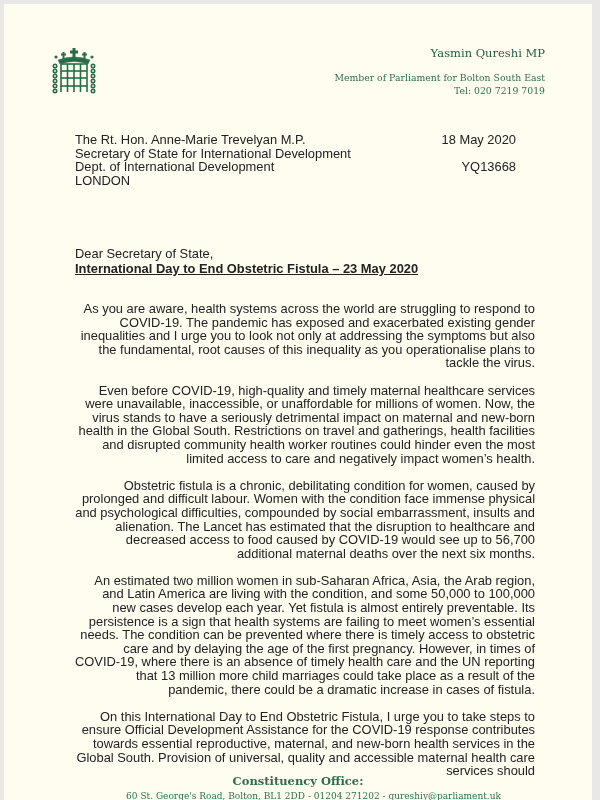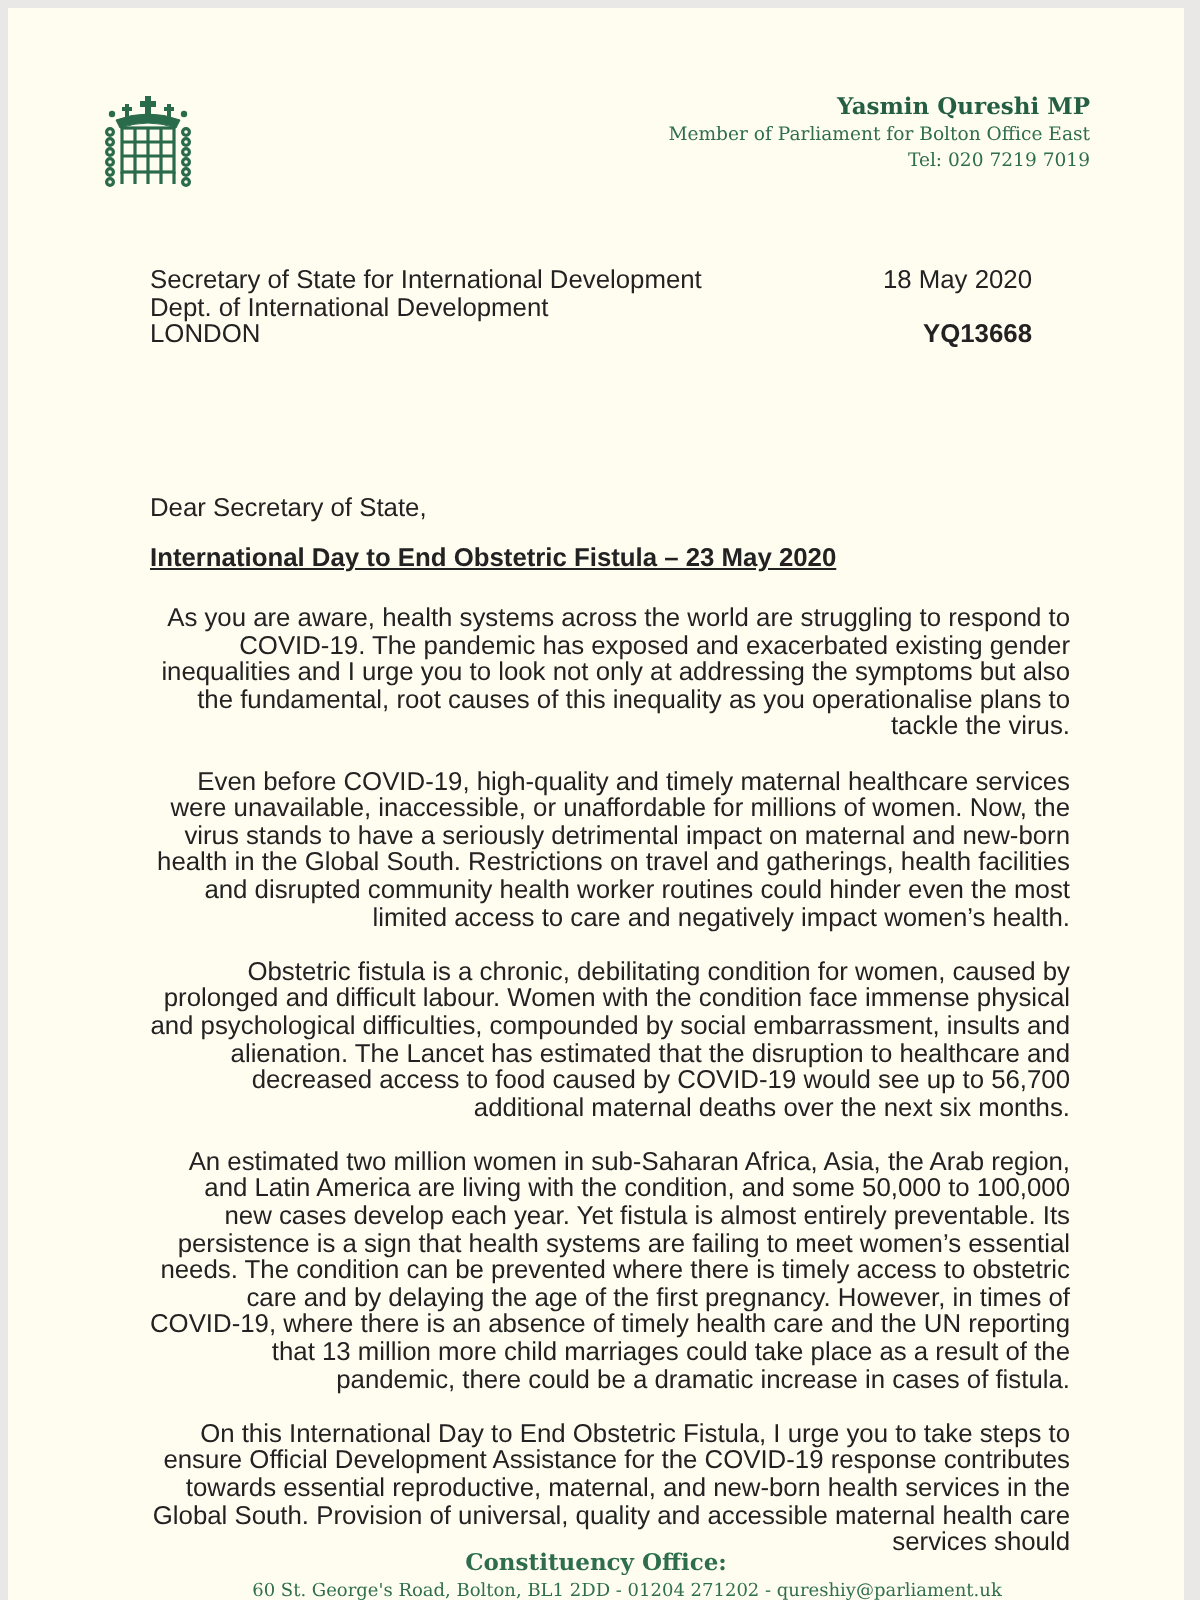--- a/index.html
+++ b/index.html
@@ -1,25 +1,25 @@
 <!DOCTYPE html>
 <html><head>
 <meta charset="utf-8">
 <style>
   html, body { margin:0; padding:0; }
   body { width:600px; height:800px; background:#e9e8e6; overflow:hidden; position:relative; font-family:"Liberation Sans", sans-serif; }
   .paper { position:absolute; left:4px; top:4px; width:588px; height:800px; background:#fffcf0; }
   .logo { position:absolute; left:46px; top:42px; width:48px; height:52px; }
   .letterhead { position:absolute; right:47px; top:42px; text-align:right; font-family:"DejaVu Serif", serif; color:#2e6e4f; font-size:9.3px; line-height:13.2px; }
-  .letterhead .name { font-weight:bold; font-size:11.5px; color:#245f43; line-height:14px; margin-bottom:1px; }
+  .letterhead .name { font-weight:normal; font-size:11.5px; color:#245f43; line-height:14px; margin-bottom:11px; }
   .text { color:#222; font-size:12.9px; }
   .addr { position:absolute; left:71px; top:129px; line-height:13.6px; }
   .meta { position:absolute; right:76px; text-align:right; line-height:13.6px; }
   .salutation { position:absolute; left:71px; top:242px; }
-  .title { position:absolute; left:71px; top:267px; font-weight:bold; text-decoration:underline; }
+  .title { position:absolute; left:71px; top:257px; font-weight:bold; text-decoration:underline; }
   .body { position:absolute; left:71px; top:298px; width:460px; line-height:13.6px; }
   .body p { margin:0 0 13.6px 0;text-align:right; }
   .footer { position:absolute; left:0; width:588px; top:770px; text-align:center; font-family:"DejaVu Serif", serif; color:#2e6e4f; }
   .footer .h { font-weight:bold; font-size:11.5px; }
   .footer .a { font-size:9px; margin-top:3px;padding-left:31px; }
 </style>
 </head>
 <body>
 
 <div class="paper">
@@ -60,32 +60,33 @@
           <circle cx="43" cy="30" r="1.7"></circle>
           <circle cx="43" cy="35" r="1.7"></circle>
           <circle cx="43" cy="40" r="1.7"></circle>
           <circle cx="43" cy="45" r="1.7"></circle>
       </g>
     </svg>
   </div>
 
   <div class="letterhead">
     <div class="name">Yasmin Qureshi MP</div>
-    <div>Member of Parliament for Bolton Office East</div>
+    <div>Member of Parliament for Bolton South East</div>
     <div>Tel: 020 7219 7019</div>
   </div>
 
   <div class="addr text">
+    <div>The Rt. Hon. Anne-Marie Trevelyan M.P.</div>
     <div>Secretary of State for International Development</div>
     <div>Dept. of International Development</div>
     <div>LONDON</div>
   </div>
 
   <div class="meta text" style="top:129px;margin-left:33px;">18 May 2020</div>
-  <div class="meta text" style="top:156px;font-weight:bold;">YQ13668</div>
+  <div class="meta text" style="top:156px;">YQ13668</div>
 
   <div class="salutation text">Dear Secretary of State,</div>
 
   <div class="title text">International Day to End Obstetric Fistula – 23 May 2020</div>
 
   <div class="body text">
     <p>As you are aware, health systems across the world are struggling to respond to COVID-19.  The pandemic has exposed and exacerbated existing gender inequalities and I urge you to look not only at addressing the symptoms but also the fundamental, root causes of this inequality as you operationalise plans to tackle the virus.</p>
     <p>Even before COVID-19, high-quality and timely maternal healthcare services were unavailable, inaccessible, or unaffordable for millions of women.  Now, the virus stands to have a seriously detrimental impact on maternal and new-born health in the Global South.  Restrictions on travel and gatherings, health facilities and disrupted community health worker routines could hinder even the most limited access to care and negatively impact women’s health.</p>
     <p>Obstetric fistula is a chronic, debilitating condition for women, caused by prolonged and difficult labour.  Women with the condition face immense physical and psychological difficulties, compounded by social embarrassment, insults and alienation.  The Lancet has estimated that the disruption to healthcare and decreased access to food caused by COVID-19 would see up to 56,700 additional maternal deaths over the next six months.</p>
     <p>An estimated two million women in sub-Saharan Africa, Asia, the Arab region, and Latin America are living with the condition, and some 50,000 to 100,000 new cases develop each year.  Yet fistula is almost entirely preventable.  Its persistence is a sign that health systems are failing to meet women’s essential needs.  The condition can be prevented where there is timely access to obstetric care and by delaying the age of the first pregnancy.  However, in times of COVID-19, where there is an absence of timely health care and the UN reporting that 13 million more child marriages could take place as a result of the pandemic, there could be a dramatic increase in cases of fistula.</p>

